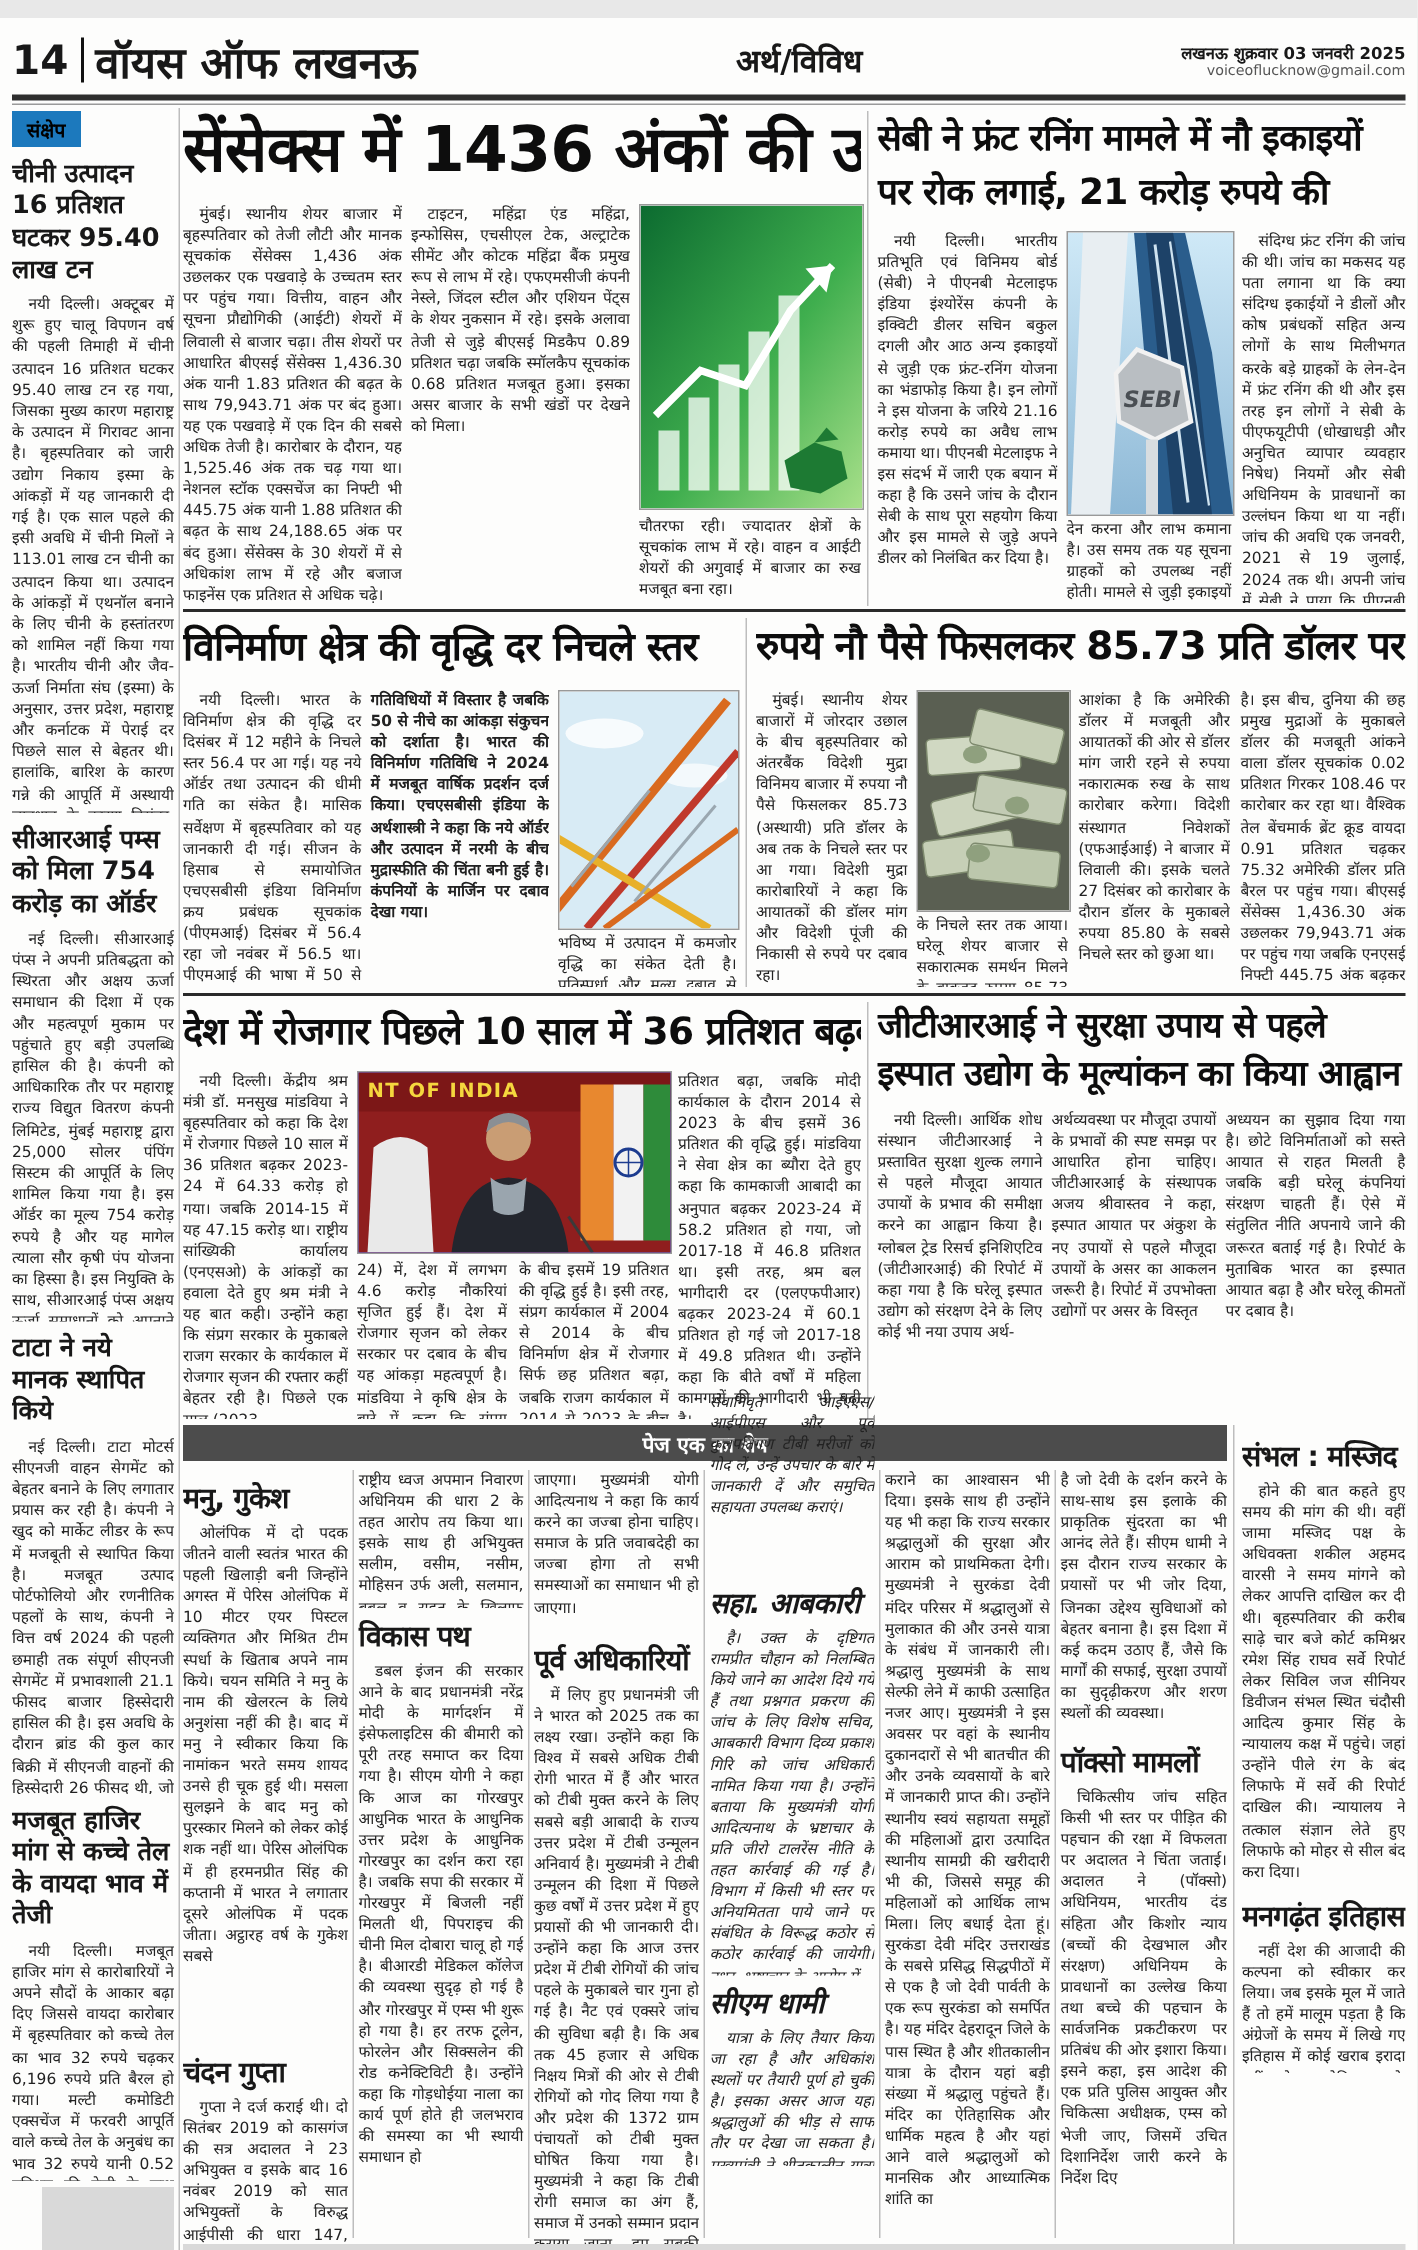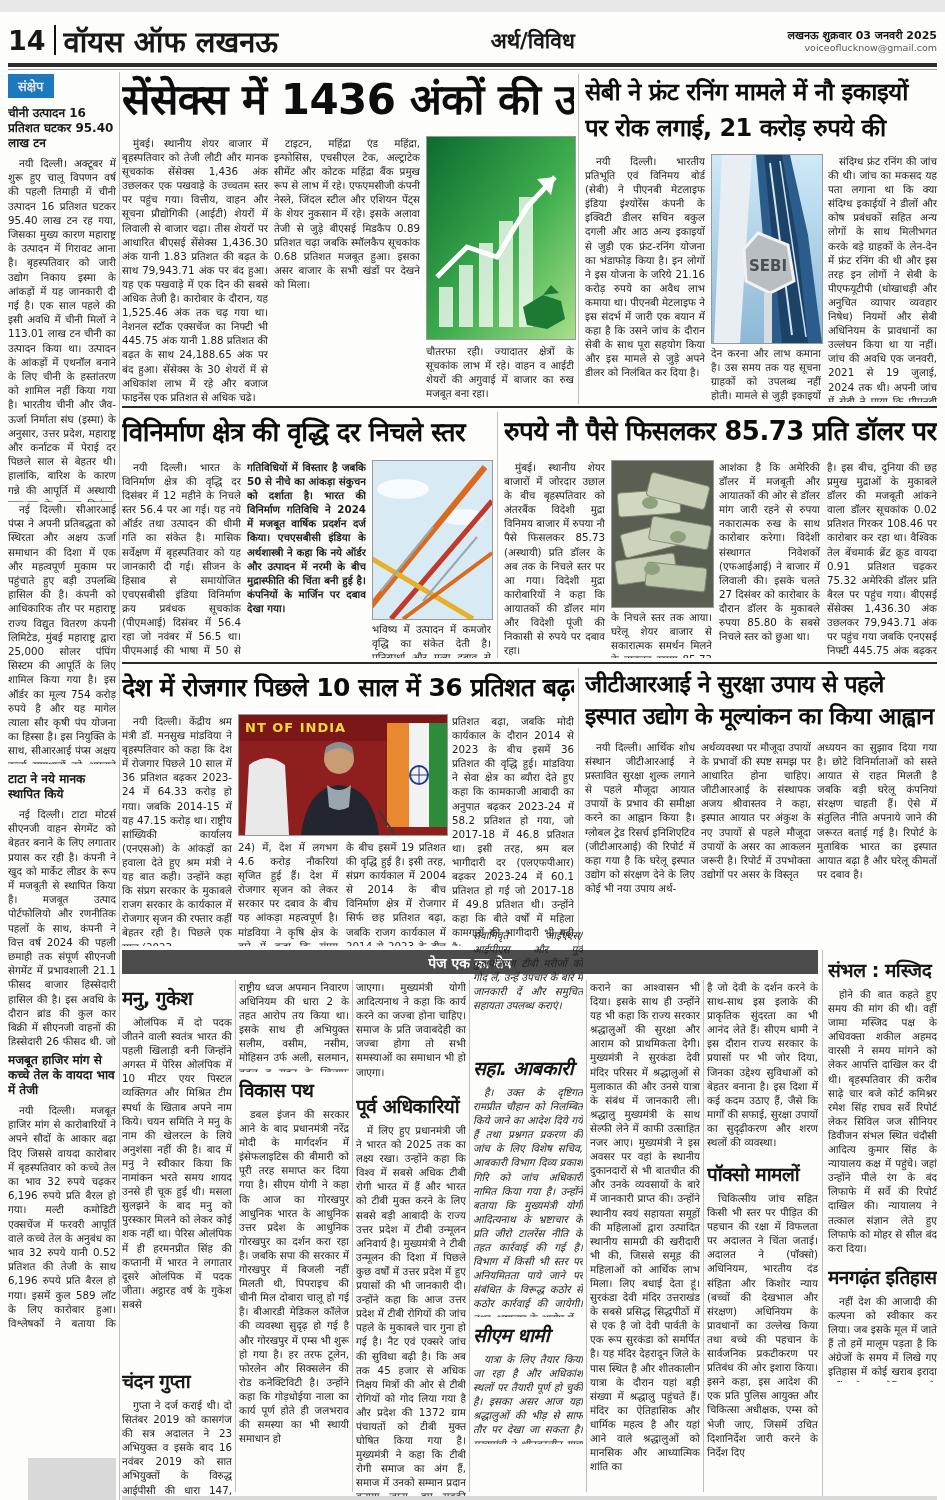--- a/index.html
+++ b/index.html
@@ -14,23 +14,23 @@
   .hline{position:absolute;height:2px;background:#2a2a2a;}
   .hdr{display:flex;justify-content:space-between;align-items:center;}
   .hdr-left{display:flex;align-items:center;gap:8px;}
   .pageno{font-size:27px;font-weight:800;}
   .pgsep{width:2px;height:30px;background:#111;}
   .masthead{font-size:29px;font-weight:800;letter-spacing:0;}
   .section-title{font-size:21px;font-weight:800;}
   .hdr-right{text-align:right;}
   .dateline{font-size:11px;font-weight:700;}
   .email{font-size:9.5px;color:#555;}
-  .tab{background:#1c79bd;color:#e5e5e5;font-weight:700;font-size:13px;
+  .tab{background:#1c79bd;color:#000000;font-weight:700;font-size:13px;
        padding:3px 10px;display:inline-block;}
-  .sb-head{font-size:12px;font-weight:800;line-height:1.25;margin:8px 0 5px;}
+  .sb-head{font-size:17px;font-weight:800;line-height:1.25;margin:8px 0 5px;}
   .sb-body{font-size:10.3px;line-height:1.38;text-align:justify;overflow:hidden;
            text-indent:11px;color:#222;}
   .sidebar{padding:0 4px 0 0;}
   .banner{background:#4c4c4c;color:#fff;font-weight:700;font-size:14px;
           display:flex;align-items:center;justify-content:center;}
   .rem-head{font-size:19px;font-weight:800;margin:5px 0 4px;letter-spacing:-0.5px;}
   .grayblock{background:#d9d9d9;}
   svg{display:block;}
   .photo-wrap{overflow:hidden;border:1px solid #999;}
   .photo-overlay{position:absolute;top:5px;left:6px;color:#f5d73e;font-weight:800;
@@ -53,20 +53,21 @@
       <div class="email">voiceoflucknow@gmail.com</div>
     </div>
   </div>
   <div class="abs" style="left:8px;top:51px;width:929px;height:4px;background:#2e2e2e;"></div>
   <div class="abs" style="left:8px;top:57px;width:929px;height:1px;background:#9a9a9a;"></div>
 
   <div class="abs sidebar" style="left:8px;top:62px;width:108px;height:1380px;overflow:hidden;">
     <div class="tab">संक्षेप</div>
     <div class="sb-head">चीनी उत्पादन 16 प्रतिशत घटकर 95.40 लाख टन</div>
     <div class="sb-body" style="height:346px;">नयी दिल्ली। अक्टूबर में शुरू हुए चालू विपणन वर्ष की पहली तिमाही में चीनी उत्पादन 16 प्रतिशत घटकर 95.40 लाख टन रह गया, जिसका मुख्य कारण महाराष्ट्र के उत्पादन में गिरावट आना है। बृहस्पतिवार को जारी उद्योग निकाय इस्मा के आंकड़ों में यह जानकारी दी गई है। एक साल पहले की इसी अवधि में चीनी मिलों ने 113.01 लाख टन चीनी का उत्पादन किया था। उत्पादन के आंकड़ों में एथनॉल बनाने के लिए चीनी के हस्तांतरण को शामिल नहीं किया गया है। भारतीय चीनी और जैव-ऊर्जा निर्माता संघ (इस्मा) के अनुसार, उत्तर प्रदेश, महाराष्ट्र और कर्नाटक में पेराई दर पिछले साल से बेहतर थी। हालांकि, बारिश के कारण गन्ने की आपूर्ति में अस्थायी व्यवधान के कारण दिसंबर, 2024 के अंतिम सप्ताह के दौरान उत्तर प्रदेश में पेराई की दर प्रभावित हुई। पहली तिमाही के दौरान 493 मिलें चालू थीं, जबकि एक वर्ष पूर्व यह संख्या 512 थी। देश के सबसे बड़े उत्पादक राज्य उत्तर प्रदेश में चीनी का उत्पादन चालू विपणन वर्ष 2024-25 (अक्टूबर-सितंबर) की पहली तिमाही के दौरान घटकर 32.80 लाख टन रह गया, जो एक साल पहले इसी अवधि में 34.35 लाख टन था। देश के दूसरे सबसे बड़े उत्पादक राज्य महाराष्ट्र में उत्पादन एक साल पहले के 38.20 लाख टन से घटकर 30 लाख टन रह गया, जबकि कर्नाटक में उत्पादन 24.91 लाख टन से घटकर 20.40 लाख टन रह गया।</div>
+    <div class="sb-head">सीआरआई पम्स को मिला 754 करोड़ का ऑर्डर</div>
     <div class="sb-body" style="height:262px;">नई दिल्ली। सीआरआई पंप्स ने अपनी प्रतिबद्धता को स्थिरता और अक्षय ऊर्जा समाधान की दिशा में एक और महत्वपूर्ण मुकाम पर पहुंचाते हुए बड़ी उपलब्धि हासिल की है। कंपनी को आधिकारिक तौर पर महाराष्ट्र राज्य विद्युत वितरण कंपनी लिमिटेड, मुंबई महाराष्ट्र द्वारा 25,000 सोलर पंपिंग सिस्टम की आपूर्ति के लिए शामिल किया गया है। इस ऑर्डर का मूल्य 754 करोड़ रुपये है और यह मागेल त्याला सौर कृषी पंप योजना का हिस्सा है। इस नियुक्ति के साथ, सीआरआई पंप्स अक्षय ऊर्जा समाधानों को अपनाने को बढ़ावा देने, महाराष्ट्र के कृषि परिदृश्य को सशक्त बनाने और एक हरित एवं अधिक स्थायी भविष्य में योगदान देने के लिए इसके सक्रिय प्रयास जारी रखे हुए है।</div>
     <div class="sb-head">टाटा ने नये मानक स्थापित किये</div>
     <div class="sb-body" style="height:238px;">नई दिल्ली। टाटा मोटर्स सीएनजी वाहन सेगमेंट को बेहतर बनाने के लिए लगातार प्रयास कर रही है। कंपनी ने खुद को मार्केट लीडर के रूप में मजबूती से स्थापित किया है। मजबूत उत्पाद पोर्टफोलियो और रणनीतिक पहलों के साथ, कंपनी ने वित्त वर्ष 2024 की पहली छमाही तक संपूर्ण सीएनजी सेगमेंट में प्रभावशाली 21.1 फीसद बाजार हिस्सेदारी हासिल की है। इस अवधि के दौरान ब्रांड की कुल कार बिक्री में सीएनजी वाहनों की हिस्सेदारी 26 फीसद थी, जो मजबूत क्षेत्रीय विकास की स्थिति को दर्शाती है। पर्यावरण अनुकूल मोबिलिटी के प्रति टाटा मोटर्स की प्रतिबद्धता उभरते ऑटोमोटिव परिदृश्य को अपनाने के लिए इसके सक्रिय दृष्टिकोण में स्पष्ट रूप से जाहिर होती है।</div>
     <div class="sb-head">मजबूत हाजिर मांग से कच्चे तेल के वायदा भाव में तेजी</div>
     <div class="sb-body" style="height:224px;">नयी दिल्ली। मजबूत हाजिर मांग से कारोबारियों ने अपने सौदों के आकार बढ़ा दिए जिससे वायदा कारोबार में बृहस्पतिवार को कच्चे तेल का भाव 32 रुपये चढ़कर 6,196 रुपये प्रति बैरल हो गया। मल्टी कमोडिटी एक्सचेंज में फरवरी आपूर्ति वाले कच्चे तेल के अनुबंध का भाव 32 रुपये यानी 0.52 प्रतिशत की तेजी के साथ 6,196 रुपये प्रति बैरल हो गया। इसमें कुल 589 लॉट के लिए कारोबार हुआ। विश्लेषकों ने बताया कि कारोबारियों के अपने सौदे बढ़ाने से वायदा कारोबार में कच्चे तेल के भाव में तेजी दर्ज की गई। वैश्विक स्तर पर, न्यूयॉर्क में वेस्ट टेक्सास इंटरमीडिएट कच्चे तेल का भाव 0.47 प्रतिशत की बढ़त के साथ 72.06 डॉलर प्रति बैरल हो गया।</div>
   </div>
   <div class="abs grayblock" style="left:28px;top:1446px;width:88px;height:44px;"></div>
   <div class="vline" style="left:119px;top:60px;height:1432px;"></div>
 
   <div class="abs headline" style="left:122px;top:58px;width:452px;height:60px;font-size:42px;line-height:60px;white-space:nowrap;">सेंसेक्स में 1436 अंकों की उछाल</div>
@@ -91,21 +92,21 @@
       <polygon points="128,40 110,42 124,58" fill="#ffffff"></polygon>
       <polygon points="96,170 116,158 134,164 138,182 120,192 100,188" fill="#1d7a33"></polygon>
       <polygon points="116,158 124,148 132,156" fill="#1d7a33"></polygon>
     </svg>
   </div>
   <div class="abs body noind" style="left:426px;top:332px;width:148px;height:58px;">चौतरफा रही। ज्यादातर क्षेत्रों के सूचकांक लाभ में रहे। वाहन व आईटी शेयरों की अगुवाई में बाजार का रुख मजबूत बना रहा।</div>
 
   <div class="vline" style="left:578px;top:62px;height:330px;"></div>
   <div class="abs headline" style="left:585px;top:62px;width:352px;height:74px;font-size:24px;line-height:36px;">सेबी ने फ्रंट रनिंग मामले में नौ इकाइयों पर रोक लगाई, 21 करोड़ रुपये की अवैध कमाई जब्त की</div>
   <div class="abs body" style="left:585px;top:142px;width:120px;height:248px;">नयी दिल्ली। भारतीय प्रतिभूति एवं विनिमय बोर्ड (सेबी) ने पीएनबी मेटलाइफ इंडिया इंश्योरेंस कंपनी के इक्विटी डीलर सचिन बकुल दगली और आठ अन्य इकाइयों से जुड़ी एक फ्रंट-रनिंग योजना का भंडाफोड़ किया है। इन लोगों ने इस योजना के जरिये 21.16 करोड़ रुपये का अवैध लाभ कमाया था। पीएनबी मेटलाइफ ने इस संदर्भ में जारी एक बयान में कहा है कि उसने जांच के दौरान सेबी के साथ पूरा सहयोग किया और इस मामले से जुड़े अपने डीलर को निलंबित कर दिया है।</div>
-  <div class="abs photo-wrap" style="left:711px;top:142px;width:110px;height:188px;">
+  <div class="abs photo-wrap" style="left:711px;top:142px;width:110px;height:188px;font-style:italic;">
     <svg width="110" height="188" viewBox="0 0 110 188">
       <defs>
         <linearGradient id="g2" x1="0" y1="0" x2="0" y2="1">
           <stop offset="0" stop-color="#cfe9f7"></stop>
             <stop offset="1" stop-color="#8db8d6"></stop>
         </linearGradient>
       </defs>
       <rect width="110" height="188" fill="url(#g2)"></rect>
       <polygon points="10,0 40,0 28,188 2,188" fill="#e8eef2"></polygon>
       <polygon points="44,0 78,0 96,80 110,188 60,188" fill="#2a5d8c"></polygon>

